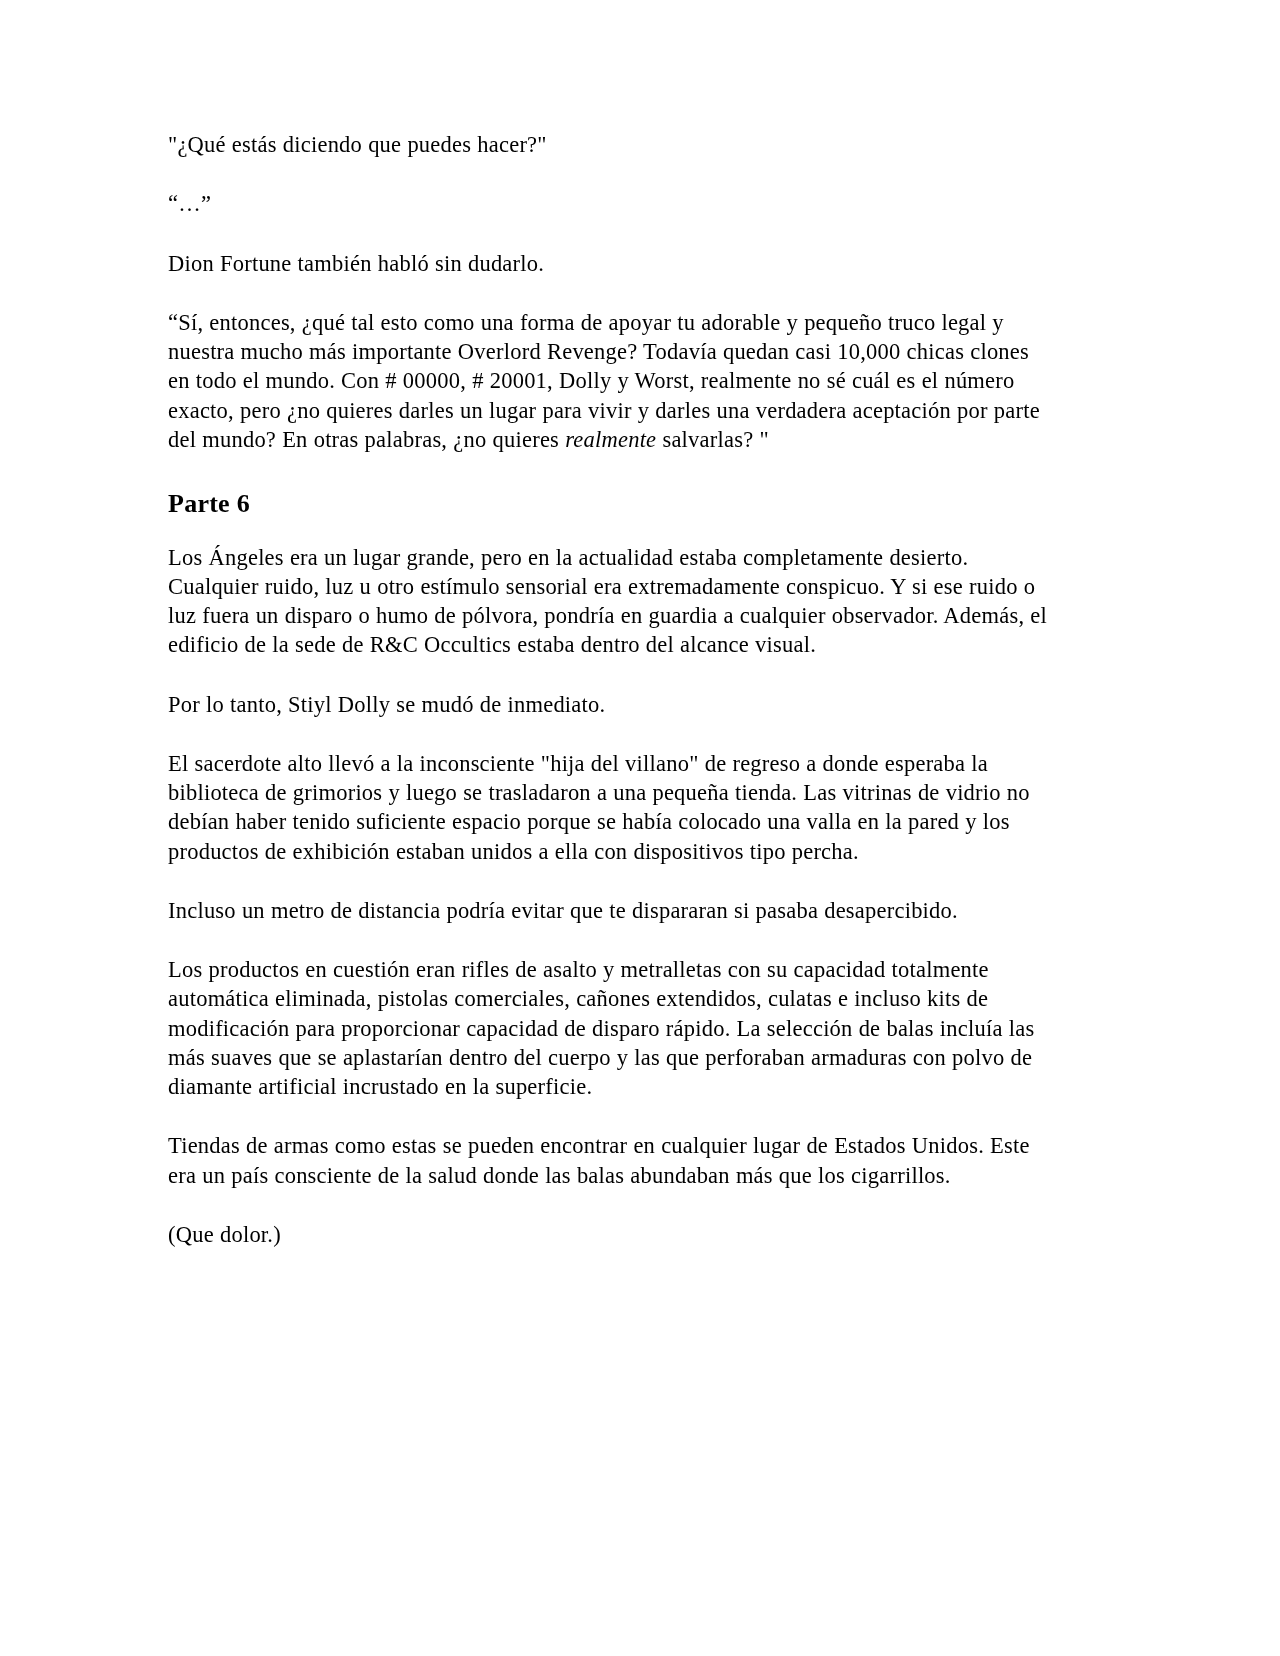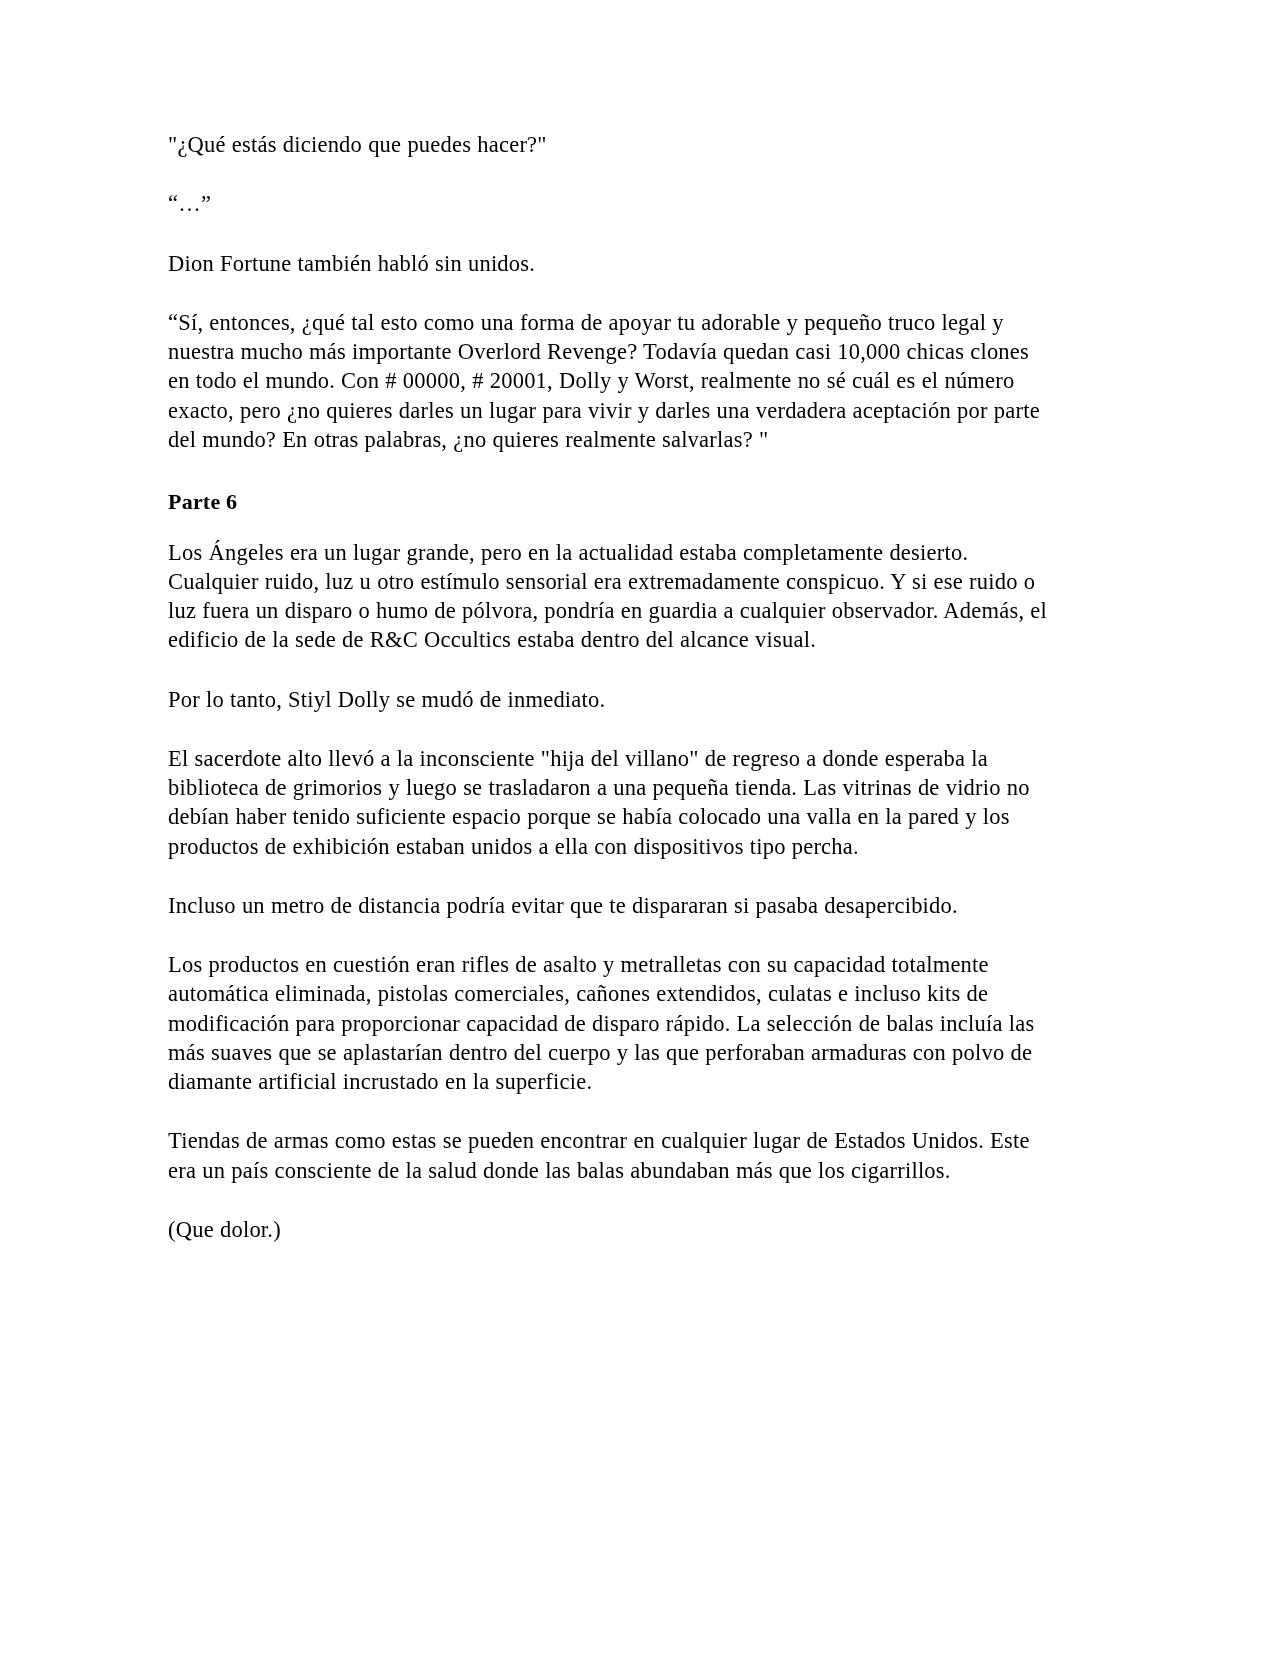--- a/index.html
+++ b/index.html
@@ -31,41 +31,42 @@
     line-height: 1.30;
     margin: 0 0 30px 0;
     text-align: left;
     letter-spacing: 0.01em;
     word-spacing: 0.01em;
   }
   p.para:last-child {
     margin-bottom: 8px;
   }
   h2.heading {
-    font-size: 22px;
+    font-size: 26px;
     font-weight: bold;
     line-height: 1.25;
     margin: 34px 0 22px 0;
     letter-spacing: 0.01em;
   }
   .ital {
+    font-style: italic;
   }
 </style>
 </head>
 <body>
 
 <div class="page">
   <div class="doc-body">
 
     <p class="para">"¿Qué estás diciendo que puedes hacer?"</p>
 
 
     <p class="para">“…”</p>
 
-    <p class="para">Dion Fortune también habló sin unidos.</p>
+    <p class="para">Dion Fortune también habló sin dudarlo.</p>
 
 
     <p class="para"><span>“Sí, entonces, ¿qué tal esto como una forma de apoyar tu adorable y pequeño truco legal y nuestra mucho más importante Overlord Revenge? Todavía quedan casi 10,000 chicas clones en todo el mundo. Con # 00000, # 20001, Dolly y Worst, realmente no sé cuál es el número exacto, pero ¿no quieres darles un lugar para vivir y darles una verdadera aceptación por parte del mundo? En otras palabras, ¿no quieres </span><span class="ital">realmente</span><span> salvarlas? "</span></p>
 
     <h2 class="heading">Parte 6</h2>
 
     <p class="para">Los Ángeles era un lugar grande, pero en la actualidad estaba completamente desierto. Cualquier ruido, luz u otro estímulo sensorial era extremadamente conspicuo. Y si ese ruido o luz fuera un disparo o humo de pólvora, pondría en guardia a cualquier observador. Además, el edificio de la sede de R&amp;C Occultics estaba dentro del alcance visual.</p>
 
     <p class="para">Por lo tanto, Stiyl Dolly se mudó de inmediato.</p>
 

